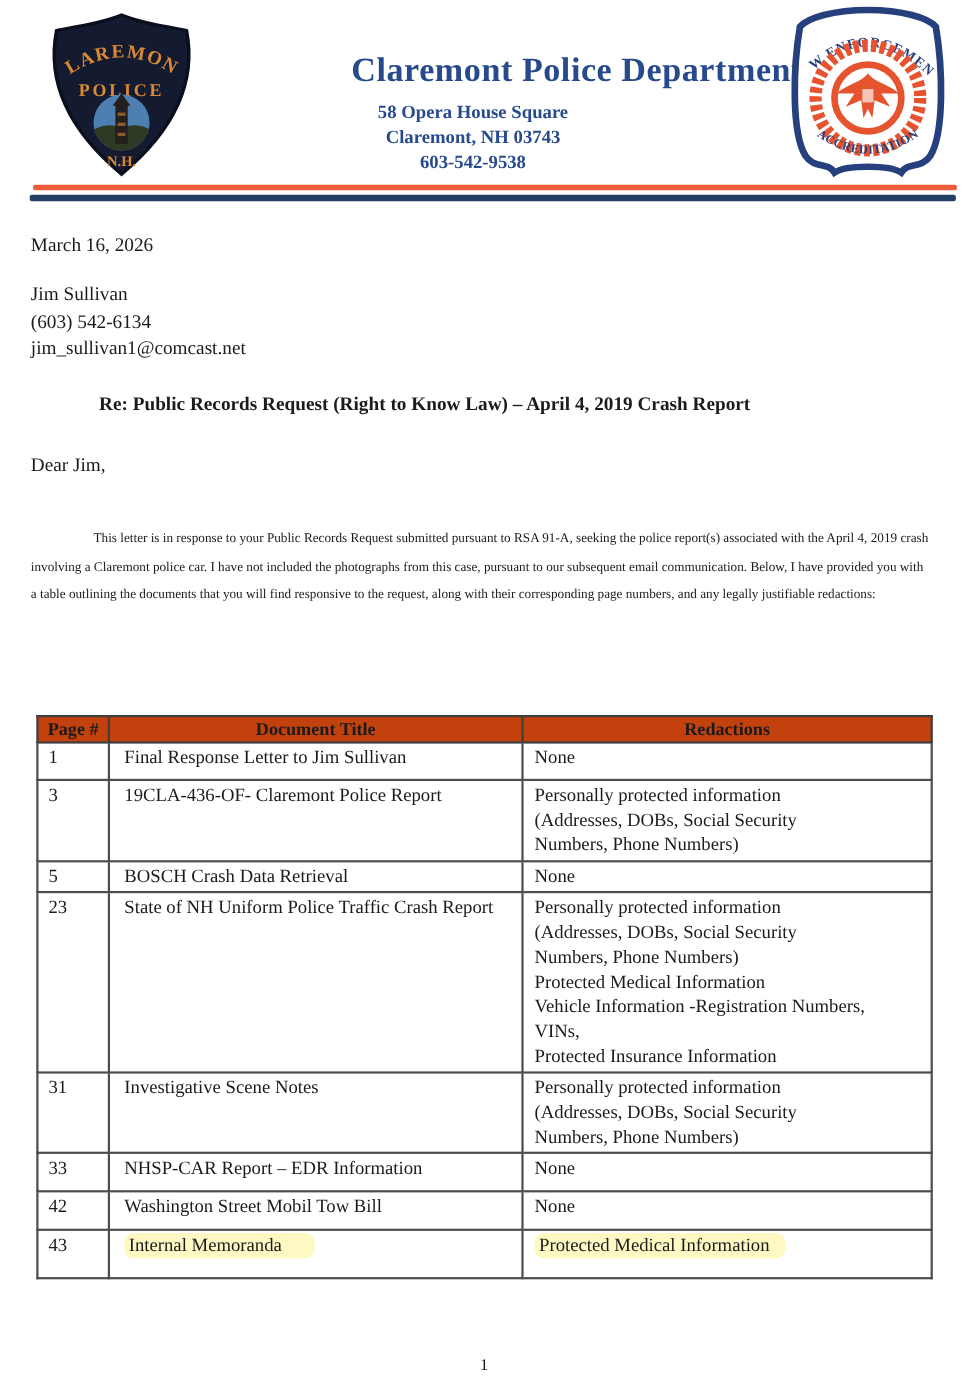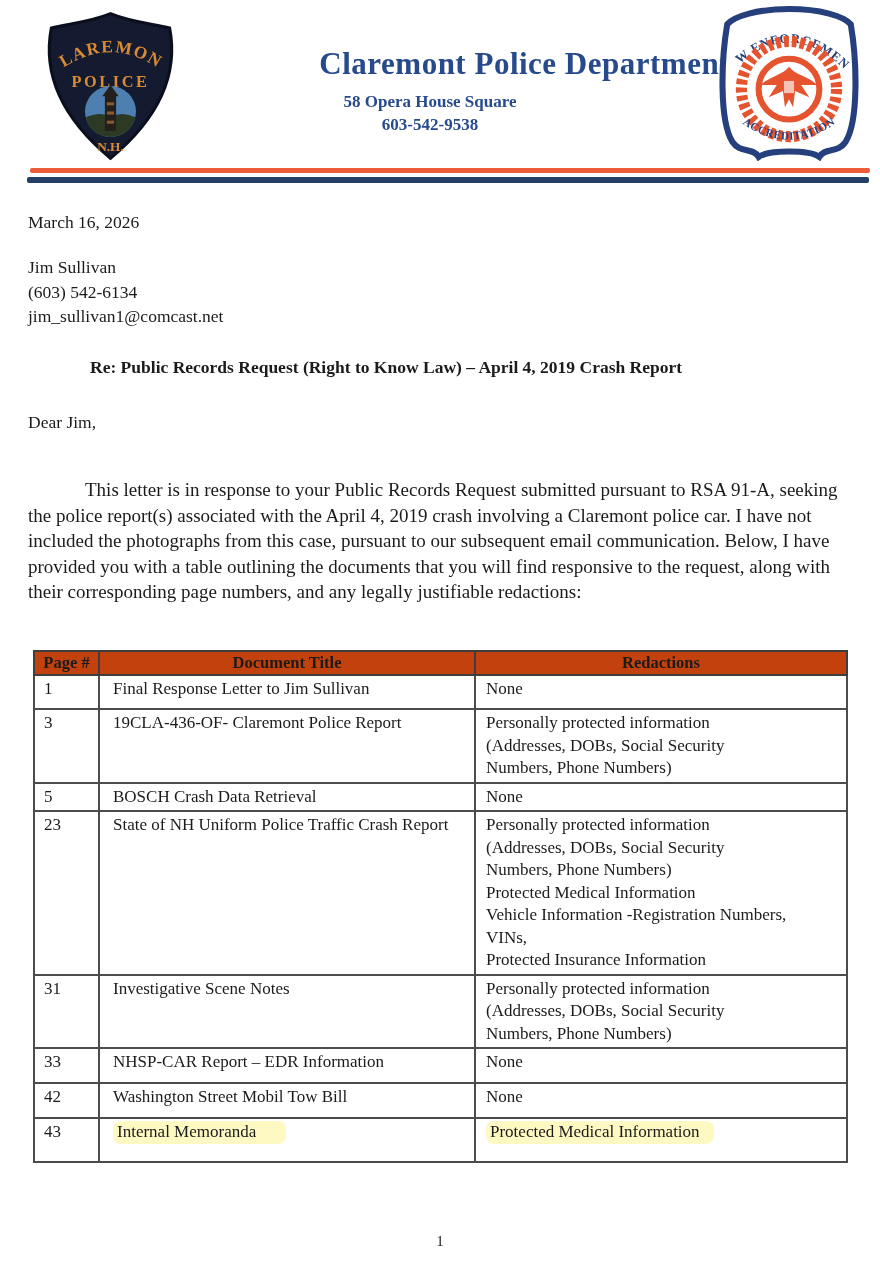--- a/index.html
+++ b/index.html
@@ -22,21 +22,21 @@
   }
   .rule-orange { position:absolute; left:30px; top:168px; width:840px; height:5px; background:#ee5b3b; border-radius:2px; }
   .rule-navy   { position:absolute; left:27px; top:177px; width:842px; height:6px; background:#233f66; border-radius:2px; }
   
   .line-date   { position:absolute; top:212px; left:28px; font-size:17.5px; }
   .recipient   { position:absolute; top:255px; left:28px; font-size:17.5px; line-height:24.5px; }
   .re-line     { position:absolute; top:357px; left:90px; font-size:17.5px;font-weight:bold; }
   .salutation  { position:absolute; top:412px; left:28px; font-size:17.5px; }
   .body-par    {
     position:absolute; top:477px; left:28px; width:818px;
-    font-size:19px; line-height:25.5px; text-indent:57px;
+    font-size:12px; line-height:25.5px; text-indent:57px;
   }
   
   .records-table {
     position:absolute; top:650px; left:33px; width:813px;
     border-collapse:collapse; table-layout:fixed;
     border:2px solid #3e3e3e; font-size:17px;
   }
   .records-table col.c-page  { width:65px; }
   .records-table col.c-title { width:376px; }
   .records-table col.c-redac { width:372px; }
@@ -91,20 +91,21 @@
       <rect x="73.5" y="92" width="7" height="3" fill="#8a5a2a"></rect>
       <rect x="73.5" y="101" width="7" height="3" fill="#8a5a2a"></rect>
       <rect x="73.5" y="110" width="7" height="3" fill="#8a5a2a"></rect>
     </g>
     <text x="77" y="140" text-anchor="middle" font-size="13" font-weight="bold" fill="#d98a33">N.H.</text>
   </svg>
 
   <div class="agency-title">Claremont Police Department</div>
   <div class="agency-address">
     <div>58 Opera House Square</div>
+    <div>Claremont, NH 03743</div>
     <div>603-542-9538</div>
   </div>
 
   <svg class="seal-svg" viewBox="0 0 152 160">
     <path d="M76 5 C45 5 22 12 15 20 C9 55 7 115 20 136 C28 148 40 141 46 151 C56 144 96 144 106 151 C112 141 124 148 132 136 C145 115 143 55 137 20 C130 12 107 5 76 5 Z" fill="#ffffff" stroke="#26407e" stroke-width="6"></path>
     <path id="seal-top-arc" d="M24 62 Q76 14 128 62" fill="none"></path>
     <text font-size="12.5" font-weight="bold" fill="#26407e" letter-spacing="1">
       <textPath href="#seal-top-arc" startOffset="50%" text-anchor="middle">LAW ENFORCEMENT</textPath>
     </text>
     <circle cx="76" cy="84" r="47" fill="none" stroke="#e6532f" stroke-width="11" stroke-dasharray="5 3"></circle>

